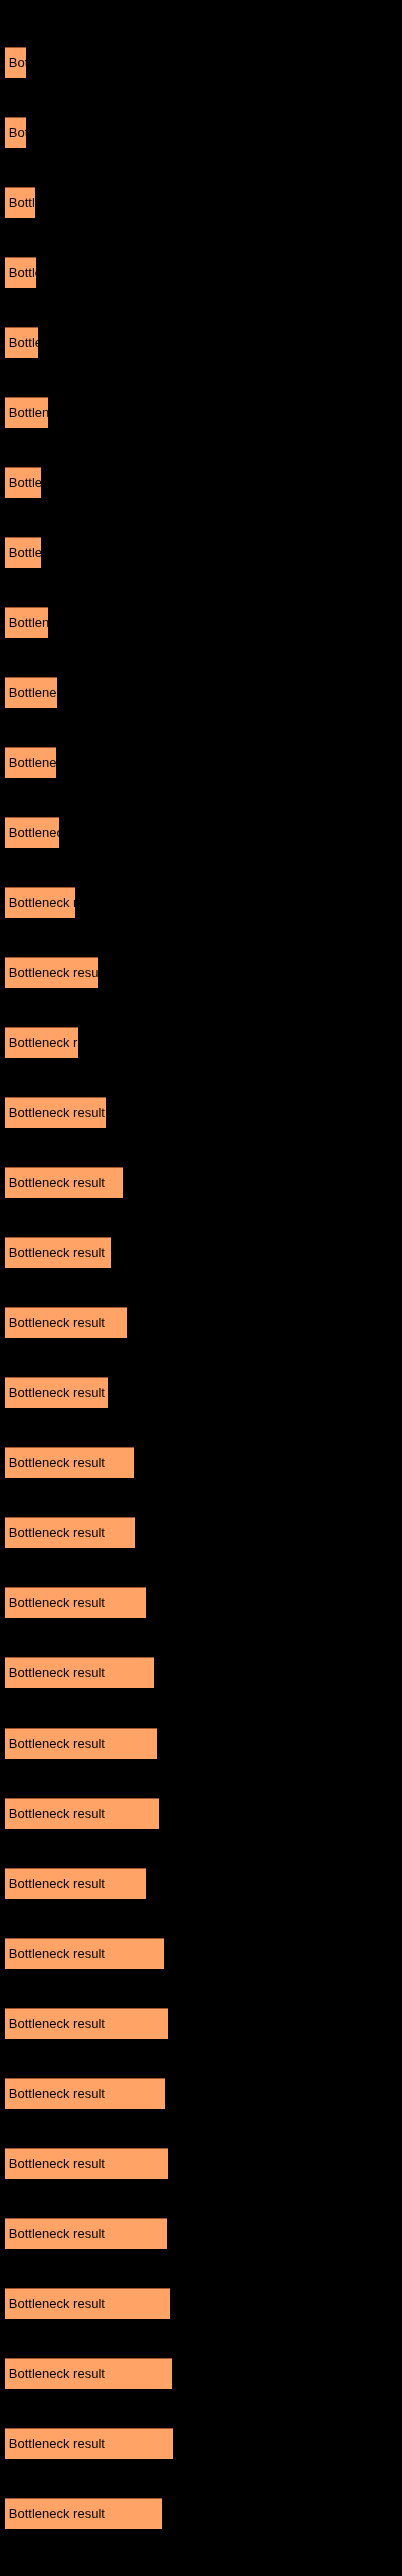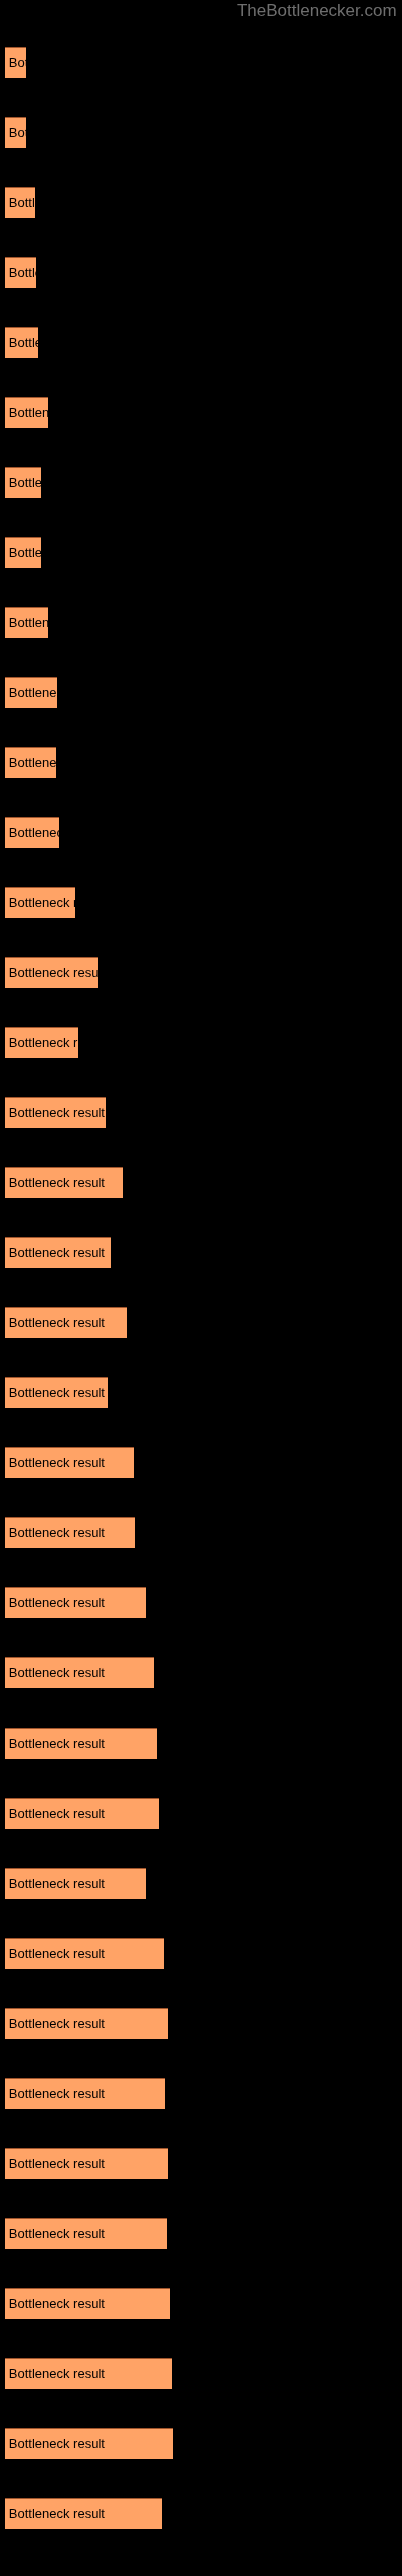--- a/index.html
+++ b/index.html
@@ -70,21 +70,20 @@
     font-family: "Liberation Sans", sans-serif;
     white-space: nowrap;
     pointer-events: none;
   }
 </style>
 </head>
 <body>
 
 <div id="chart-root">
 
-  <div id="watermark-title">TheBottlenecker.com</div>
 
   <div id="bars-layer">
       <div class="bar-row" style="top: 47px; height: 31px;">
         <div class="bar" style="width: 21px; left: 4.8px; height: 31px; background: rgb(255, 163, 102); border-top-color: rgb(160, 85, 44);">
           <span class="bar-label" style="color: rgb(0, 0, 0);">Bottleneck result</span>
         </div>
       </div>
       <div class="bar-row" style="top: 117px; height: 31px;">
         <div class="bar" style="width: 21px; left: 4.8px; height: 31px; background: rgb(255, 163, 102); border-top-color: rgb(160, 85, 44);">
           <span class="bar-label" style="color: rgb(0, 0, 0);">Bottleneck result</span>

